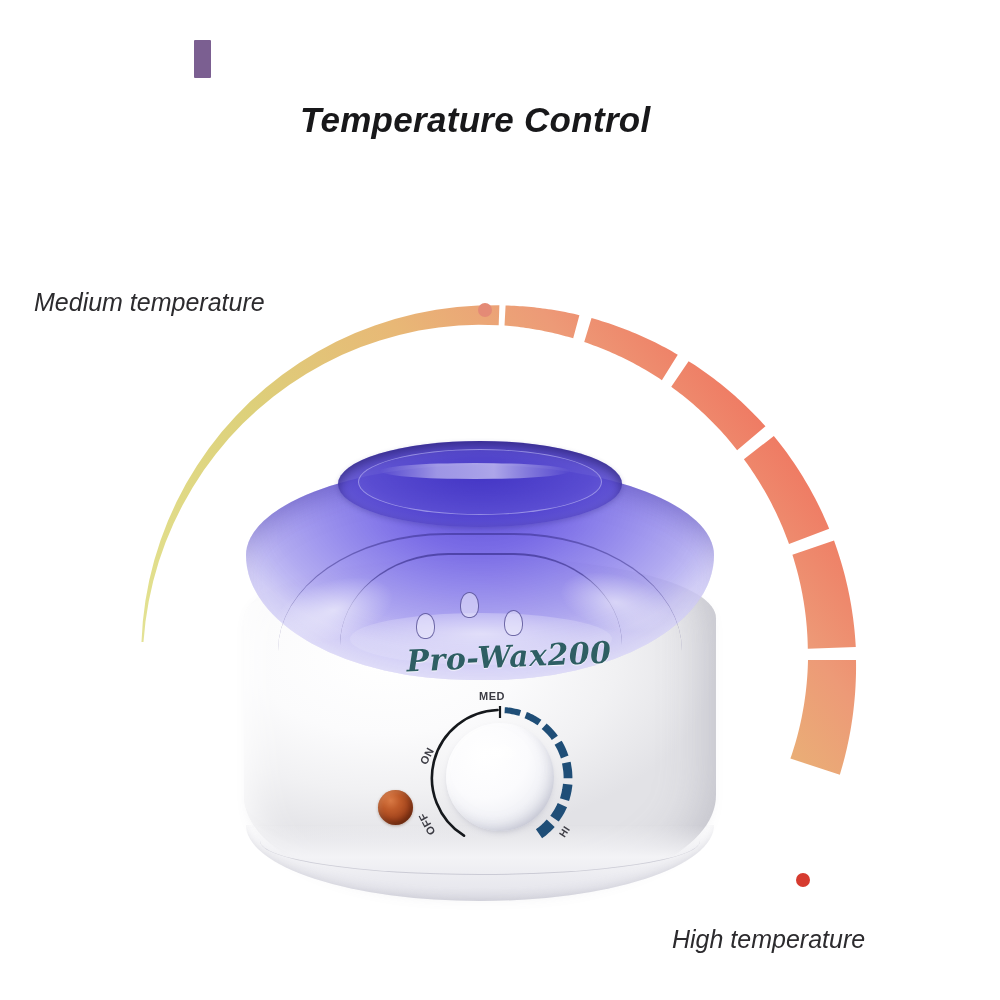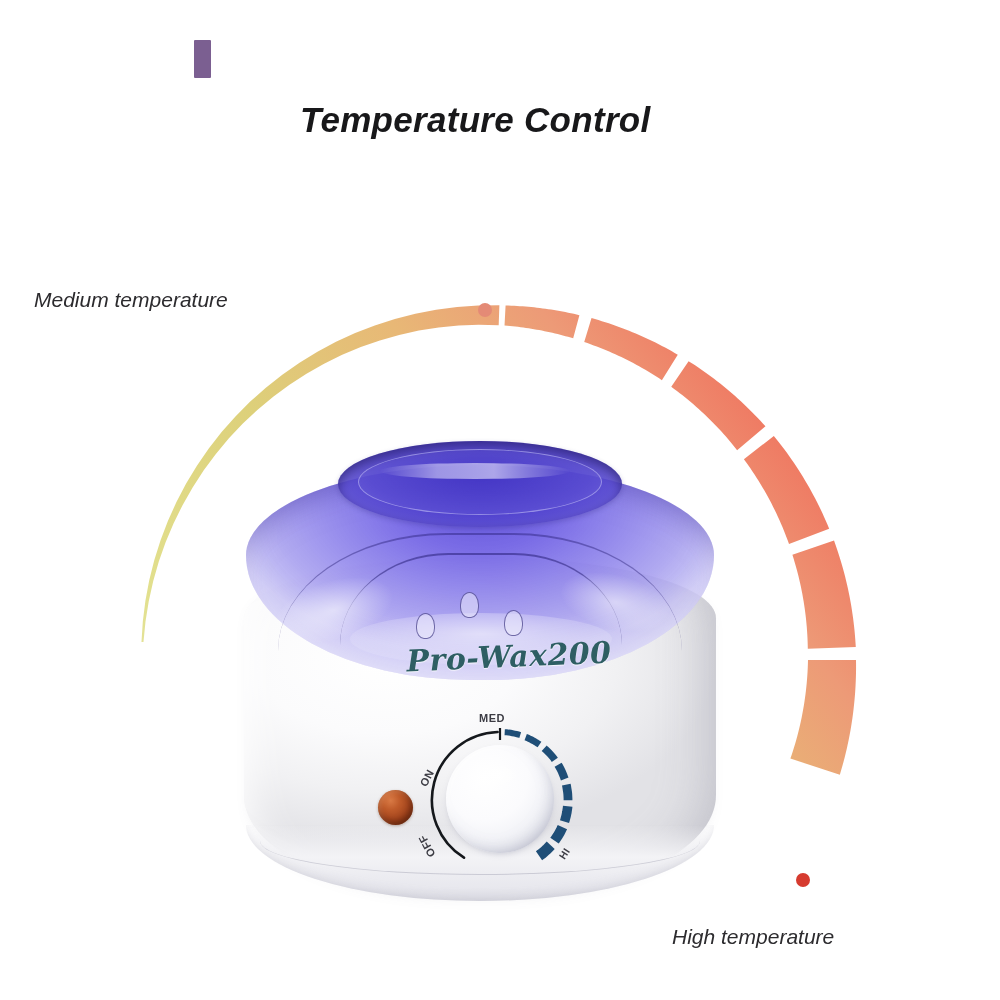--- a/index.html
+++ b/index.html
@@ -40,21 +40,21 @@
     font-weight: bold;
     font-style: italic;
     color: #18181a;
     letter-spacing: 0.3px;
     white-space: nowrap;
   }
 
   
   .gauge-label {
     position: absolute;
-    font-size: 21px;
+    font-size: 25px;
     font-style: italic;
     font-weight: normal;
     color: #2c2b2e;
     white-space: nowrap;
   }
   #label-medium { left: 34px; top: 288px; }
   #label-high   { left: 672px; top: 925px; text-align: center; }
 
   
   #gauge-svg {
@@ -235,21 +235,21 @@
     letter-spacing: 0.5px;
     transform: rotate(-2.5deg);
     text-shadow: 0 1px 1px rgba(255,255,255,0.8);
     white-space: nowrap;
   }
 
   
   #dial-wrap {
     position: absolute;
     left: 186px;
-    top: 311px;
+    top: 289px;
     width: 168px;
     height: 168px;
     text-decoration: underline;
   }
   #dial-knob {
     position: absolute;
     left: 30px;
     top: 29px;
     width: 108px;
     height: 108px;

